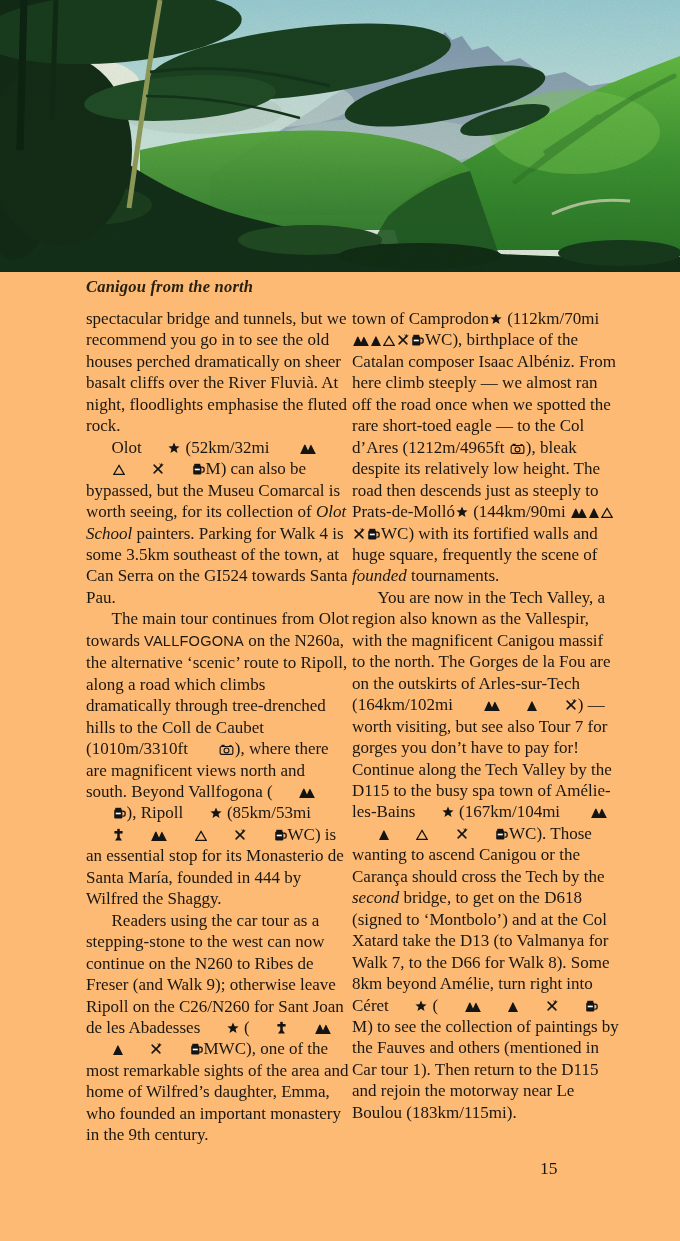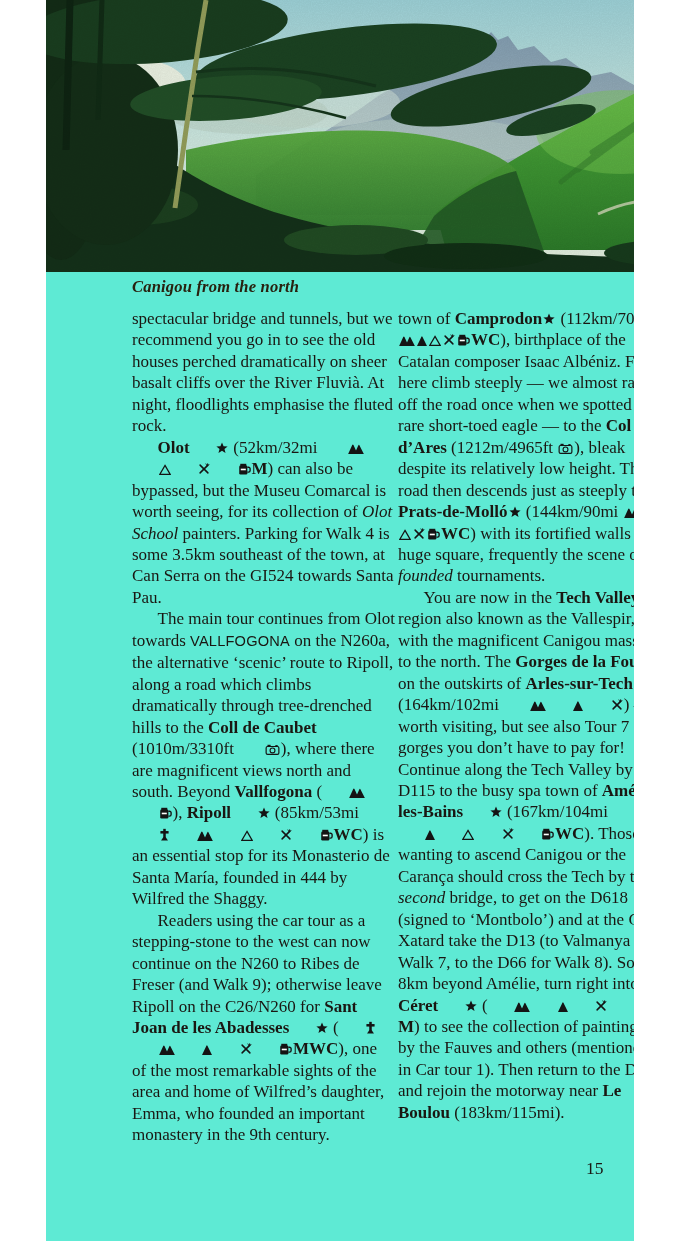--- a/index.html
+++ b/index.html
@@ -1,34 +1,34 @@
 <!DOCTYPE html>
 <html><head>
 <meta charset="utf-8">
 <style>
   html,body{margin:0;padding:0;background:#ffffff;}
   .page{
-    position:relative;width:588px;height:1241px;margin:0 auto;
-    background:#5eead4;overflow:hidden;
+    position:relative;width:680px;height:1241px;margin:0 auto;
+    background:#fdba74;overflow:hidden;
     font-family:"Liberation Serif","DejaVu Serif",serif;color:#1a1712;
   }
   
   .photo{position:absolute;left:0;top:0;width:680px;height:272px;overflow:hidden;}
   .photo svg{display:block;width:680px;height:272px;}
   .caption{
     position:absolute;left:86px;top:277px;width:400px;
     font-style:italic;font-weight:600;font-size:16.5px;letter-spacing:.2px;color:#28210f;
   }
   
   .col{position:absolute;top:308px;font-size:17px;line-height:21.45px;}
   .col-left{left:86px;width:263px;}
   .col-right{left:352px;width:267px;}
   .para{margin:0;}
   .para.indent{text-indent:1.5em;}
-  .b{font-weight:bold;}
+  .b{font-weight:normal;}
   .i{font-style:italic;}
   .sc{font-family:"Liberation Sans","DejaVu Sans",sans-serif;font-size:14.6px;letter-spacing:.2px;}
   
   .ic{display:inline-block;line-height:0;margin:0 1px;}
   .ic svg{fill:#141414;vertical-align:-1px;}
   .pagenum{
     position:absolute;top:1158px;left:540px;width:78px;text-align:left;
     font-size:17.5px;color:#1a1712;
   }
 </style>

